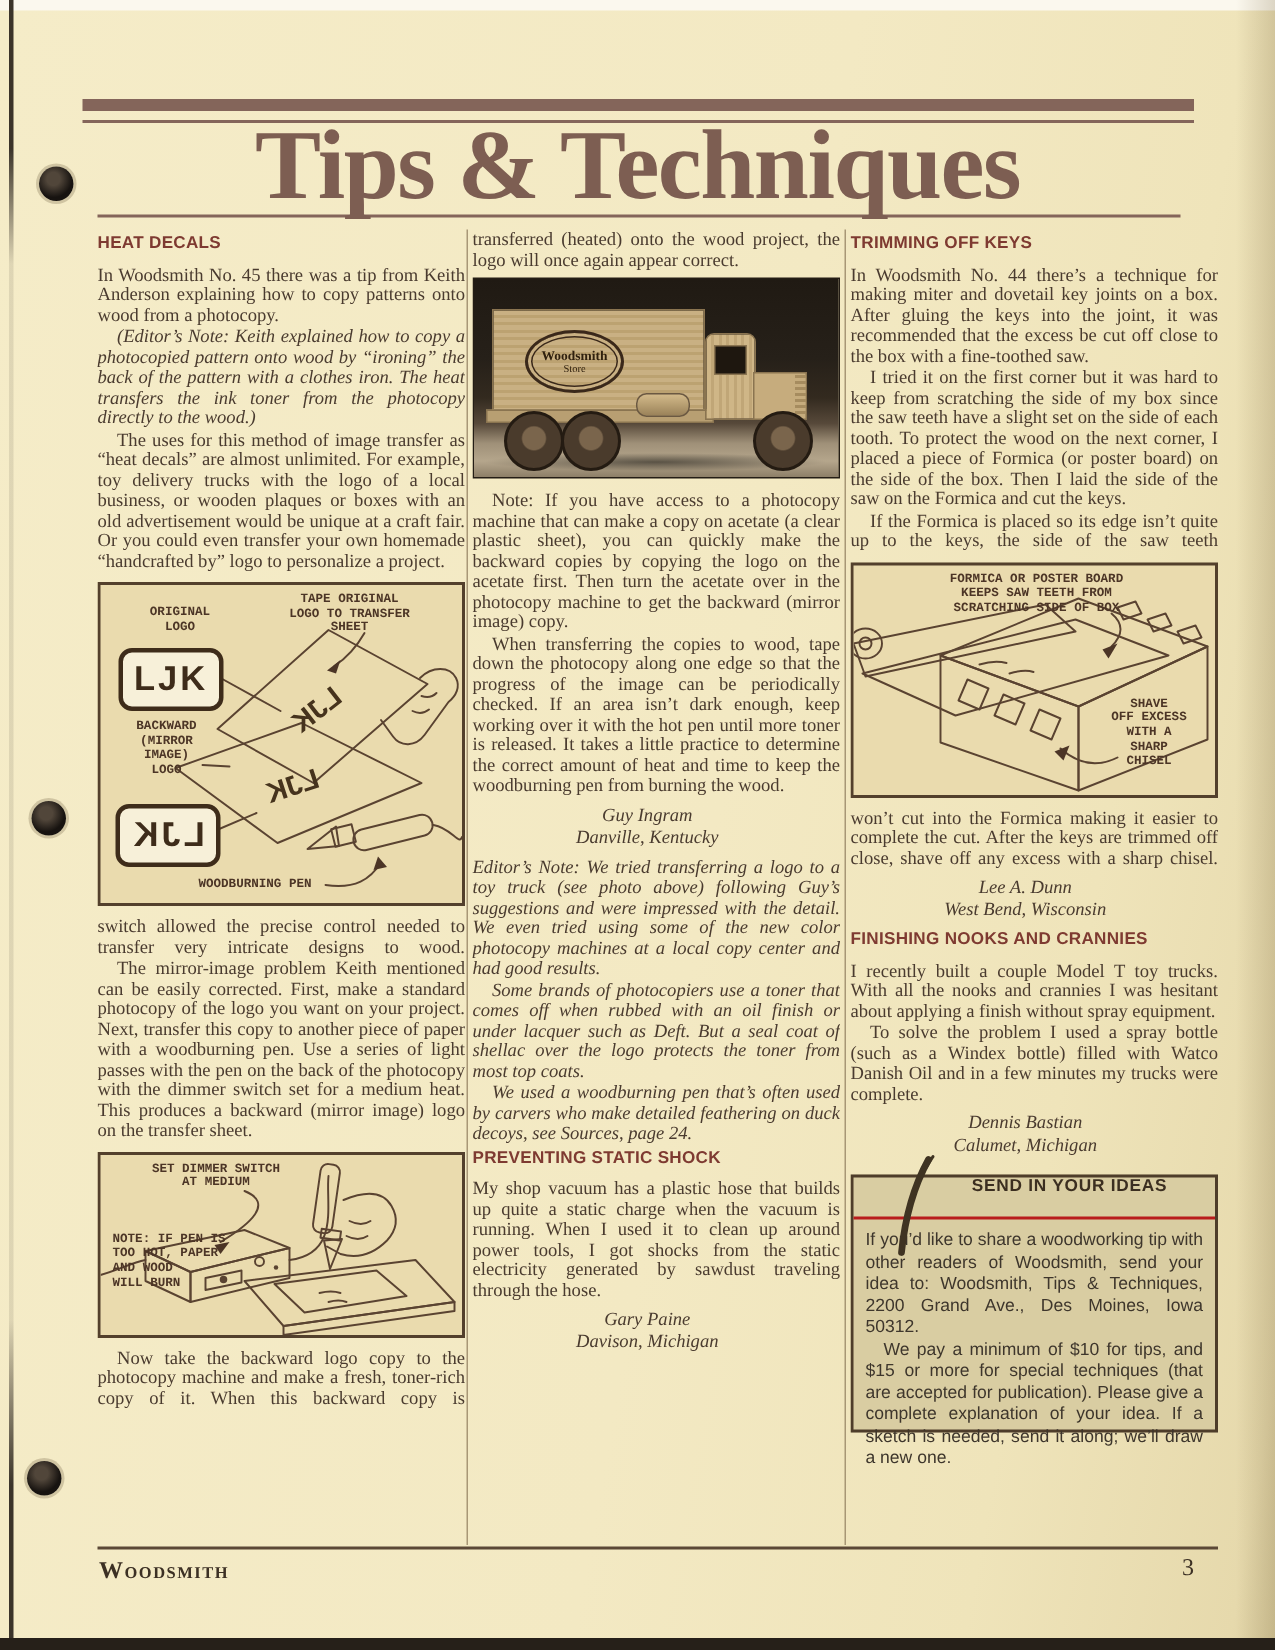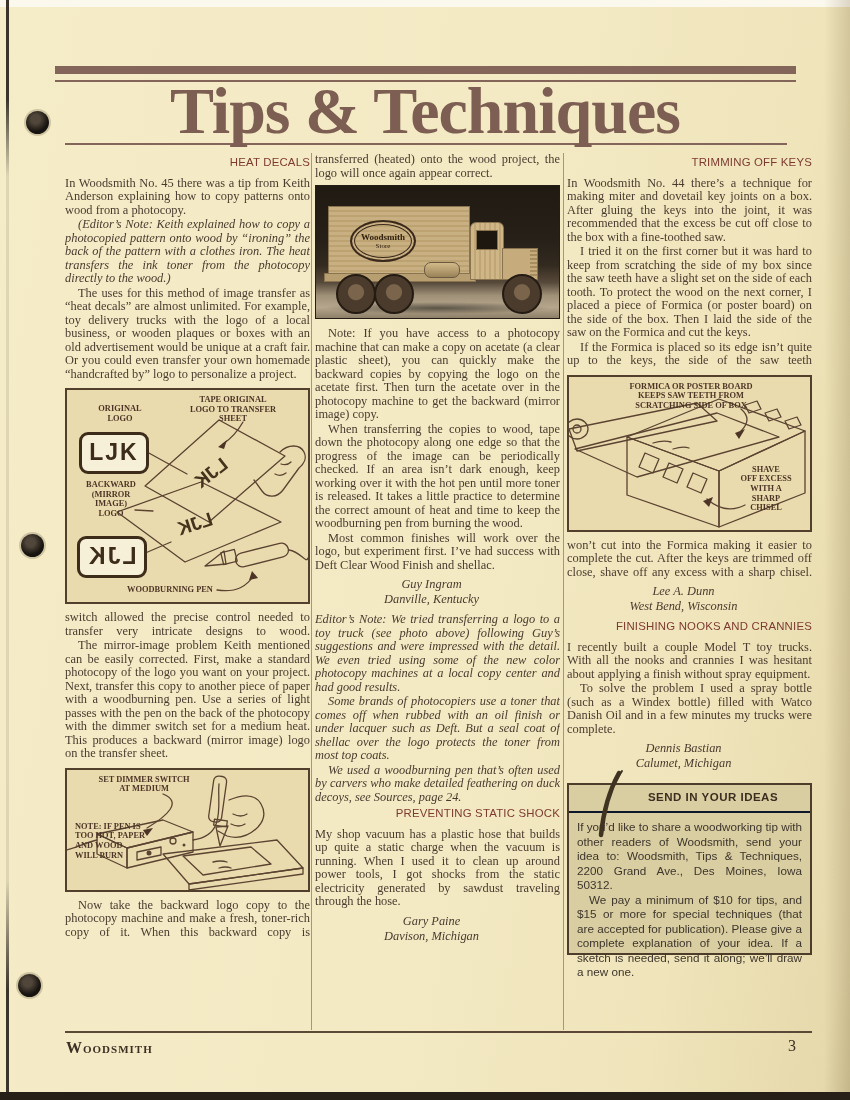--- a/index.html
+++ b/index.html
@@ -24,31 +24,31 @@
     font-family:"Liberation Serif",serif;font-weight:bold;font-size:66px;line-height:58px;
     color:#7d5e52;letter-spacing:-1px;}
   
   .col-divider{position:absolute;top:153px;height:877px;width:1px;background:#9a8868;opacity:.85;}
   .col{position:absolute;top:153px;width:245px;height:877px;overflow:hidden;
     color:#4a3b2f;font-size:12.4px;line-height:13.5px;text-align:justify;}
   .col p{margin:0 0 1px 0;}
   .indent{text-indent:13px;}
   .cont{text-align-last:justify;}
   .ital{font-style:italic;}
-  .col-heading{margin:3px 0 7px 0;font-family:"Liberation Sans",sans-serif;font-weight:normal;
-    font-size:11.4px;letter-spacing:.2px;color:#7e3a31;text-align:right;}
+  .col-heading{margin:3px 0 7px 0;font-family:"Liberation Sans",sans-serif;font-weight:bold;
+    font-size:11.4px;letter-spacing:.2px;color:#7e3a31;text-align:left;}
   .sig{font-style:italic;text-align:center;padding-right:12px;line-height:15px;margin:5px 0 6px 0;}
   .sig div{white-space:nowrap;}
   
   .figure{position:relative;border:2px solid #53402c;background:#eadbae;margin:7px 0;overflow:hidden;}
   .fig1{height:212px;}
   .fig2{height:120px;}
   .fig3{height:153px;}
   .figure svg{position:absolute;left:0;top:0;}
-  .fig-label{position:absolute;font-family:Liberation Serif, serif;font-weight:bold;
+  .fig-label{position:absolute;font-family:Liberation Mono, monospace;font-weight:bold;
     font-size:8.4px;line-height:9.7px;color:#4c3526;white-space:pre-line;text-align:center;}
   .fig-label.left{text-align:left;}
   .art{stroke:#5a4331;fill:none;stroke-width:1.3;stroke-linecap:round;stroke-linejoin:round;}
   .logo-box{position:absolute;width:64px;height:36px;border:3px solid #3e2c1a;border-radius:9px;
     background:#f7f0d9;display:flex;align-items:center;justify-content:center;
     font-family:"Liberation Sans",sans-serif;font-weight:bold;font-size:23px;letter-spacing:2px;
     color:#3e2c1a;}
   .mirrored span{display:inline-block;transform:scaleX(-1);}
   
   .photo{position:relative;height:132px;margin:5px 0 8px 0;border:1px solid #241d15;overflow:hidden;
@@ -68,21 +68,21 @@
   .hood{left:186px;top:62px;width:34px;height:30px;border:1px solid #8a7450;background:#c6ac7d;}
   .grille{left:214px;top:64px;width:7px;height:26px;background:repeating-linear-gradient(180deg,#a68c5f 0 2px,#c6ac7d 2px 4px);}
   .tank{left:108px;top:76px;width:34px;height:14px;border:1px solid #6b5942;border-radius:7px;
     background:linear-gradient(180deg,#d3ba8a,#9a8259);}
   .wheel{width:36px;height:36px;border-radius:50%;border:2px solid #241b12;
     background:radial-gradient(circle at 50% 45%,#7a654c 0 28%,#4a3b2c 32% 100%);}
   .truck-shadow{left:6px;top:116px;width:230px;height:12px;
     background:radial-gradient(ellipse at 50% 50%,rgba(0,0,0,.5),rgba(0,0,0,0) 70%);}
   
   .send-box{position:relative;margin-top:12px;height:168px;background:#d9cda2;border:2px solid #4e3d2a;overflow:visible;}
-  .send-header{height:26px;border-bottom:2px solid #0f172a;display:flex;align-items:center;justify-content:center;
+  .send-header{height:26px;border-bottom:2px solid #b91c1c;display:flex;justify-content:center;
     font-family:"Liberation Sans",sans-serif;font-weight:bold;font-size:11.5px;letter-spacing:.5px;color:#3b2e20;padding-left:47px;}
   .send-body{padding:7px 8px;font-family:"Liberation Sans",sans-serif;font-size:11.7px;line-height:14.5px;
     text-align:justify;color:#3e362c;}
   .send-body p{margin:0;}
   .send-indent{text-indent:12px;}
   .pencil{position:absolute;left:24px;top:-16px;}
   
   .footer-rule{position:absolute;left:65px;top:1031px;width:747px;height:2px;background:#5b4836;}
   .footer-brand{position:absolute;left:66px;top:1039px;font-variant:small-caps;font-weight:600;
     font-size:16px;letter-spacing:1px;color:#3c3024;}
@@ -211,21 +211,20 @@
       <div class="grille"></div>
       <div class="tank"></div>
       <div class="truck-shadow"></div>
       <div class="wheel" style="left:20px;top:88px"></div>
       <div class="wheel" style="left:58px;top:88px"></div>
       <div class="wheel" style="left:186px;top:88px"></div>
     </div>
 
     <p class="indent">Note: If you have access to a photocopy machine that can make a copy on acetate (a clear plastic sheet), you can quickly make the backward copies by copying the logo on the acetate first. Then turn the acetate over in the photocopy machine to get the backward (mirror image) copy.</p>
     <p class="indent">When transferring the copies to wood, tape down the photocopy along one edge so that the progress of the image can be periodically checked. If an area isn’t dark enough, keep working over it with the hot pen until more toner is released. It takes a little practice to determine the correct amount of heat and time to keep the woodburning pen from burning the wood.</p>
-    <p class="indent">Most common finishes will work over the logo, but experiment first. I’ve had success with Deft Clear Wood Finish and shellac.</p>
     <div class="sig">
       <div>Guy Ingram</div>
       <div>Danville, Kentucky</div>
     </div>
     <p class="ital">Editor’s Note: We tried transferring a logo to a toy truck (see photo above) following Guy’s suggestions and were impressed with the detail. We even tried using some of the new color photocopy machines at a local copy center and had good results.</p>
     <p class="indent ital">Some brands of photocopiers use a toner that comes off when rubbed with an oil finish or under lacquer such as Deft. But a seal coat of shellac over the logo protects the toner from most top coats.</p>
     <p class="indent ital">We used a woodburning pen that’s often used by carvers who make detailed feathering on duck decoys, see Sources, page 24.</p>
     <h2 class="col-heading">PREVENTING STATIC SHOCK</h2>
     <p>My shop vacuum has a plastic hose that builds up quite a static charge when the vacuum is running. When I used it to clean up around power tools, I got shocks from the static electricity generated by sawdust traveling through the hose.</p>
     <div class="sig">

